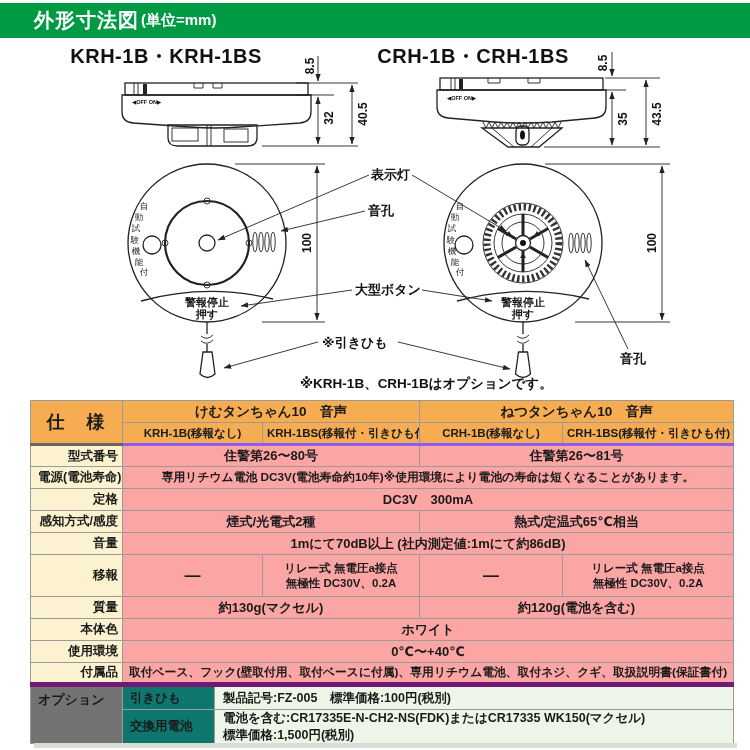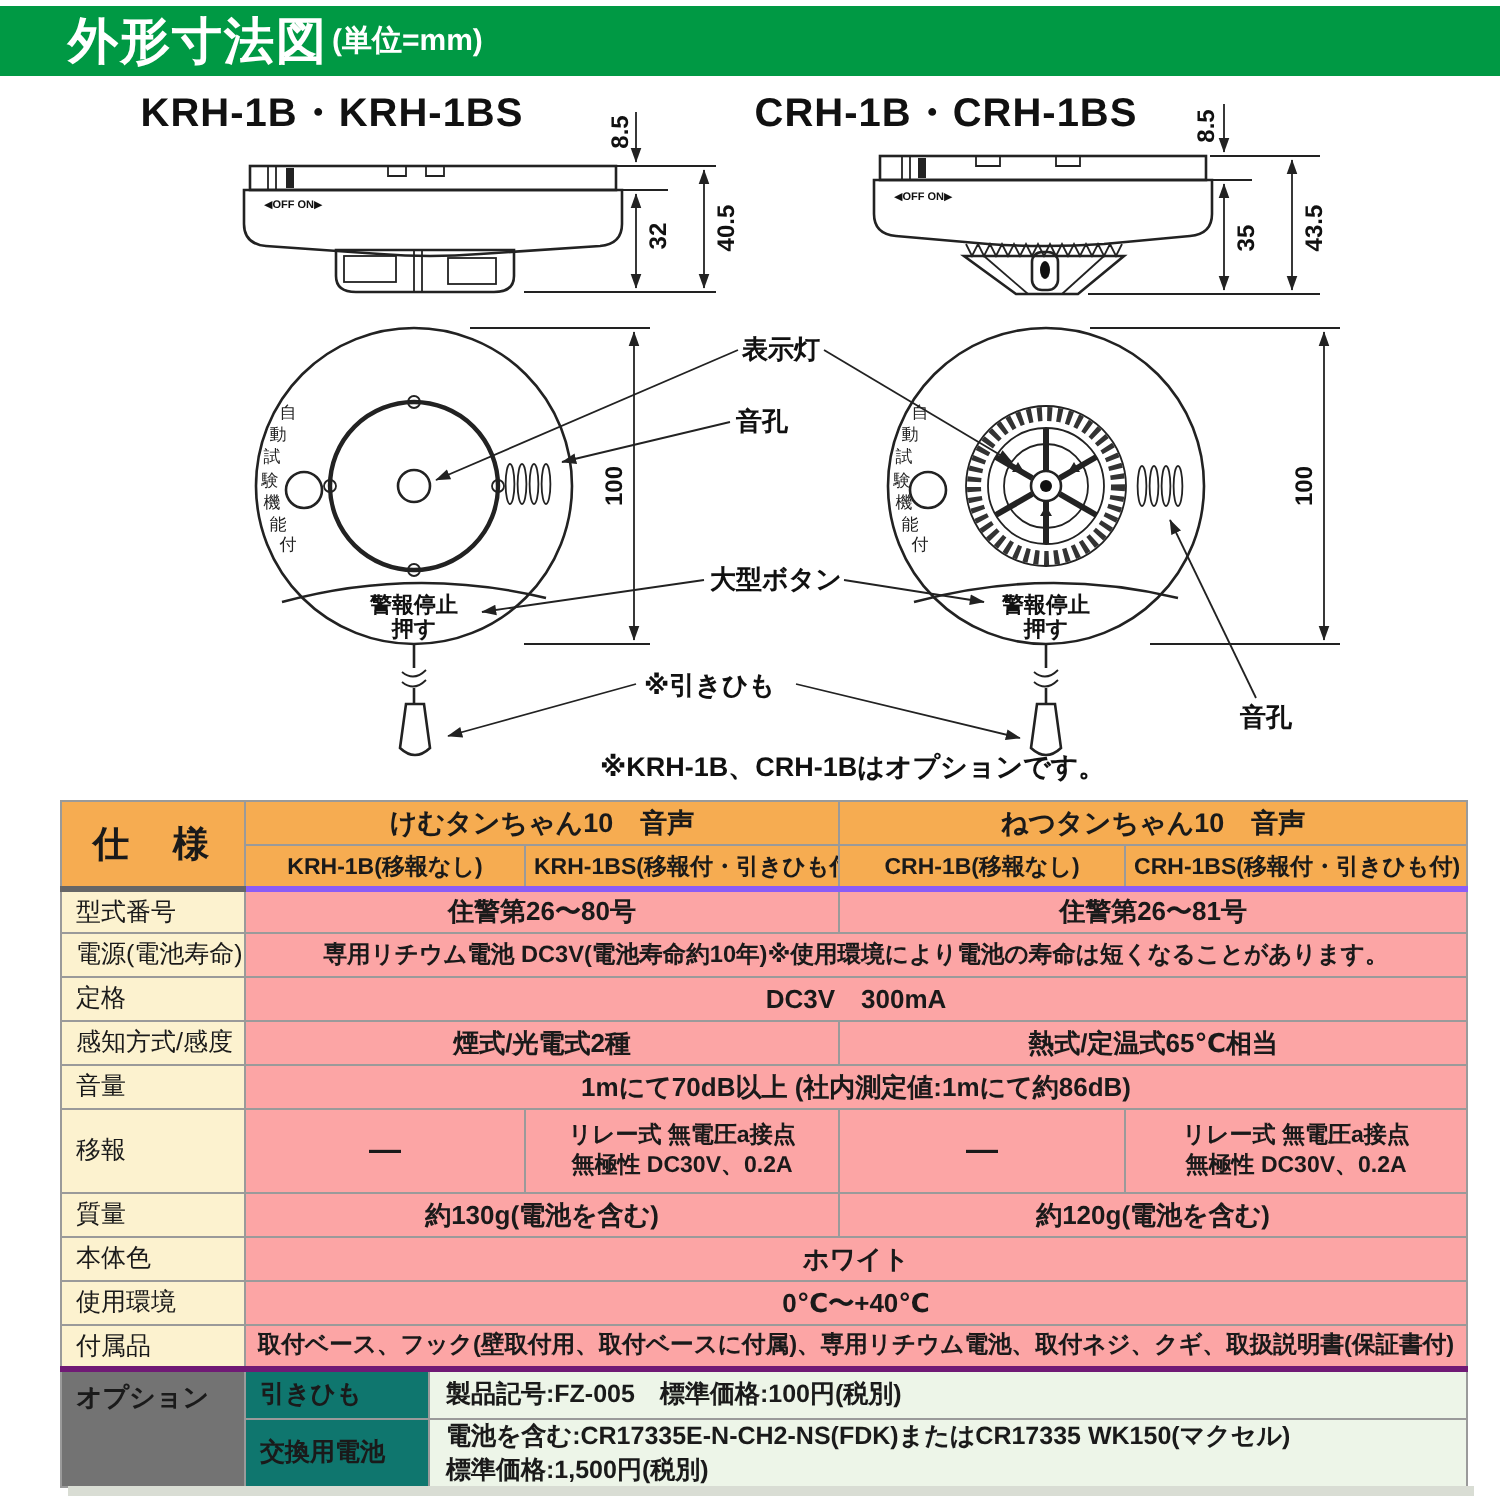--- a/index.html
+++ b/index.html
@@ -2,21 +2,21 @@
 <html><head>
 <meta charset="utf-8">
 <style>
   html,body{margin:0;padding:0;background:#fff;}
   .page{position:relative;width:750px;height:750px;background:#ffffff;overflow:hidden;
         font-family:"Liberation Sans","DejaVu Sans",sans-serif;color:#1a1a1a;}
 
   
   .title-bar{position:absolute;top:3px;left:0;width:750px;height:35px;background:#009944;
              display:flex;align-items:center;padding-left:34px;box-sizing:border-box;color:#fff;}
-  .title-main{font-size:25px;font-weight:bold;letter-spacing:1px;}
+  .title-main{font-size:20px;font-weight:bold;letter-spacing:1px;}
   .title-unit{font-size:15px;font-weight:bold;margin-left:2px;}
 
   
   svg.diagram{position:absolute;top:0;left:0;}
   .ln{stroke:#222;stroke-width:1.3;fill:none;}
   .thin{stroke:#222;stroke-width:0.9;fill:none;}
   .dimln{stroke:#222;stroke-width:0.9;fill:none;}
   .dtxt{font-size:12px;fill:#111;font-weight:bold;}
   .lab{font-size:13px;fill:#111;font-weight:bold;}
   .mdl{font-size:20px;fill:#111;font-weight:bold;letter-spacing:0.5px;}
@@ -26,28 +26,28 @@
 
   
   table.spec{position:absolute;top:400px;left:30px;width:703px;border-collapse:collapse;
              table-layout:fixed;font-size:13px;}
   .spec th,.spec td{border:1px solid #9a9a9a;padding:0 4px;overflow:hidden;white-space:nowrap;
                     box-sizing:border-box;}
   .spec .h1 th,.spec .h2 th{background:#F6AC51;font-weight:bold;}
   .spec .h1 .grp{font-size:13.5px;height:22px;text-align:center;}
   .spec .h2 th{font-size:11.5px;height:22px;text-align:center;border-bottom:3px solid #8b5cf6;}
   .spec .corner{font-size:18px;text-align:center;letter-spacing:2px;border-bottom:3px solid #666;}
-  .spec .lbl{background:#FCF2CF;text-align:left;font-weight:normal;padding-left:7px;height:22px;
+  .spec .lbl{background:#FCF2CF;text-align:right;font-weight:bold;padding-left:7px;height:22px;
              font-size:12.5px;margin-left:48px;}
   .spec td{background:#fca5a5;text-align:center;font-weight:bold;height:22px;}
   .spec .xs{font-size:11.8px;}
   .spec .mh td,.spec .mh th{height:42px;}
   .spec .relay{font-size:11.5px;line-height:1.25;}
   .spec .dash{font-size:16px;}
-  .spec .accrow th,.spec .accrow td{border-bottom:3px solid #701a75;}
+  .spec .accrow th,.spec .accrow td{border-bottom:5px solid #701a75;}
   .spec .optlbl{background:#737373;text-align:left;font-weight:bold;padding-left:7px;
                 vertical-align:top;padding-top:4px;font-size:13px;}
   .spec .optsub{background:#0f766e;text-align:left;font-weight:bold;padding-left:7px;font-size:12.5px;}
   .spec .optdesc{background:#EDF5E8;text-align:left;padding-left:8px;font-size:12.5px;line-height:1.3;}
   .spec .opt1 td{height:25px;}
   .spec .opt2 td{height:34px;}
   .table-shadow{position:absolute;left:34px;top:743px;width:703px;height:5px;background:#d9ddd4;}
 </style>
 </head>
 <body>
@@ -293,21 +293,21 @@
         <div>無極性 DC30V、0.2A</div>
       </td>
       <td class="dash">—</td>
       <td class="relay">
         <div>リレー式 無電圧a接点</div>
         <div>無極性 DC30V、0.2A</div>
       </td>
     </tr>
     <tr>
       <th class="lbl">質量</th>
-      <td colspan="3">約130g(電池を含む)</td>
+      <td colspan="3">約130g(マクセル)</td>
       <td colspan="2">約120g(電池を含む)</td>
     </tr>
     <tr>
       <th class="lbl">本体色</th>
       <td colspan="5">ホワイト</td>
     </tr>
     <tr>
       <th class="lbl">使用環境</th>
       <td colspan="5">0℃〜+40℃</td>
     </tr>

